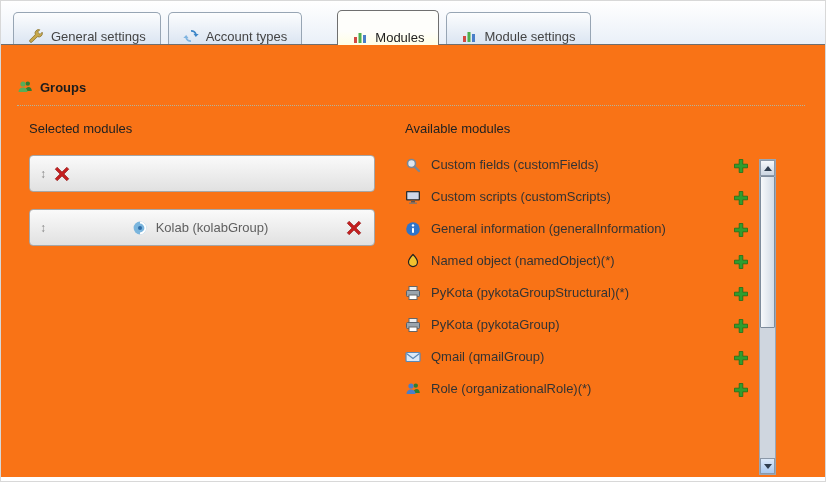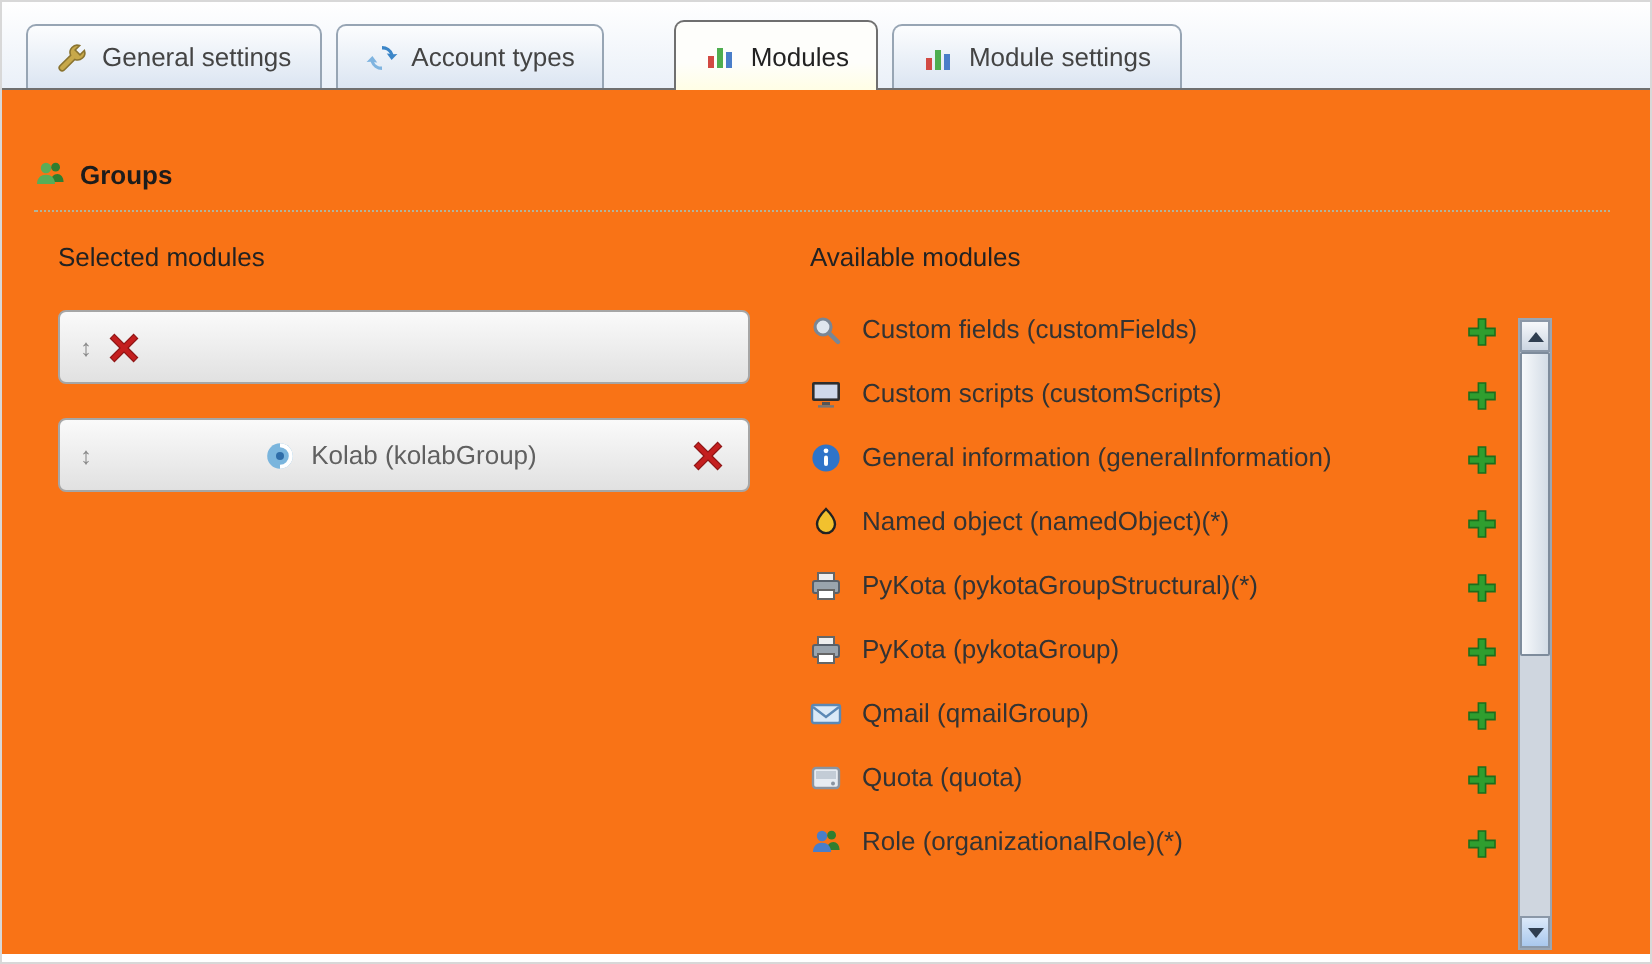--- a/index.html
+++ b/index.html
@@ -10,21 +10,21 @@
     font-size:13px; color:#333;
   }
   
   .tabstrip{
     position:absolute; top:0; left:0; right:0; height:44px;
     background:linear-gradient(#ffffff,#eaf0f8);
     border-bottom:1px solid #6f6f6f;
   }
   .tabs{ position:absolute; left:12px; bottom:0; display:flex; gap:7px; align-items:flex-end; }
   .tab{
-    display:flex; align-items:center; gap:7px;
+    display:flex; align-items:flex-end; gap:7px;
     height:32px; padding:0 14px;
     border:1px solid #97a5b4; border-bottom:none;
     border-radius:5px 5px 0 0;
     background:linear-gradient(#fcfdfe,#dbe5f2);
     color:#444; cursor:pointer; white-space:nowrap;
   }
   .tab.active{
     height:35px; margin-bottom:-1px; z-index:2;
     border-color:#6f6f6f;
     background:linear-gradient(#fefefb 60%, #fffee5);
@@ -298,35 +298,20 @@
             </svg>
         </span>
         <span class="avail-label">Qmail (qmailGroup)</span>
         <button class="plus-btn">
           <svg viewBox="0 0 16 16">
               <path d="M6.2 1.5h3.6v4.7h4.7v3.6H9.8v4.7H6.2V9.8H1.5V6.2h4.7z" fill="#2f9e2f" stroke="#1c6e1c" stroke-width="0.8"></path>
             </svg>
         </button>
       </div>
 
-      <div class="avail-row">
-        <span class="icon16">
-          <svg viewBox="0 0 16 16">
-              <rect x="1.5" y="3" width="13" height="10" rx="1.5" fill="#e7ecf2" stroke="#8a94a0" stroke-width="1.2"></rect>
-              <rect x="3" y="4.5" width="10" height="4" fill="#c3ccd6"></rect>
-              <circle cx="11.5" cy="10.8" r="1" fill="#8a94a0"></circle>
-            </svg>
-        </span>
-        <span class="avail-label">Quota (quota)</span>
-        <button class="plus-btn">
-          <svg viewBox="0 0 16 16">
-              <path d="M6.2 1.5h3.6v4.7h4.7v3.6H9.8v4.7H6.2V9.8H1.5V6.2h4.7z" fill="#2f9e2f" stroke="#1c6e1c" stroke-width="0.8"></path>
-            </svg>
-        </button>
-      </div>
 
       <div class="avail-row">
         <span class="icon16">
           <svg viewBox="0 0 16 16">
               <circle cx="10.8" cy="4.6" r="2.2" fill="#2f7e2f"></circle>
               <path d="M8.3 12c.2-2.6 1.6-4 3.4-4 1.6 0 3 1.4 3.1 4z" fill="#2f7e2f"></path>
               <circle cx="6" cy="5" r="2.6" fill="#4a7ec9"></circle>
               <path d="M1.5 13c0-3 2-4.6 4.5-4.6S10.5 10 10.5 13z" fill="#4a7ec9"></path>
             </svg>
         </span>

